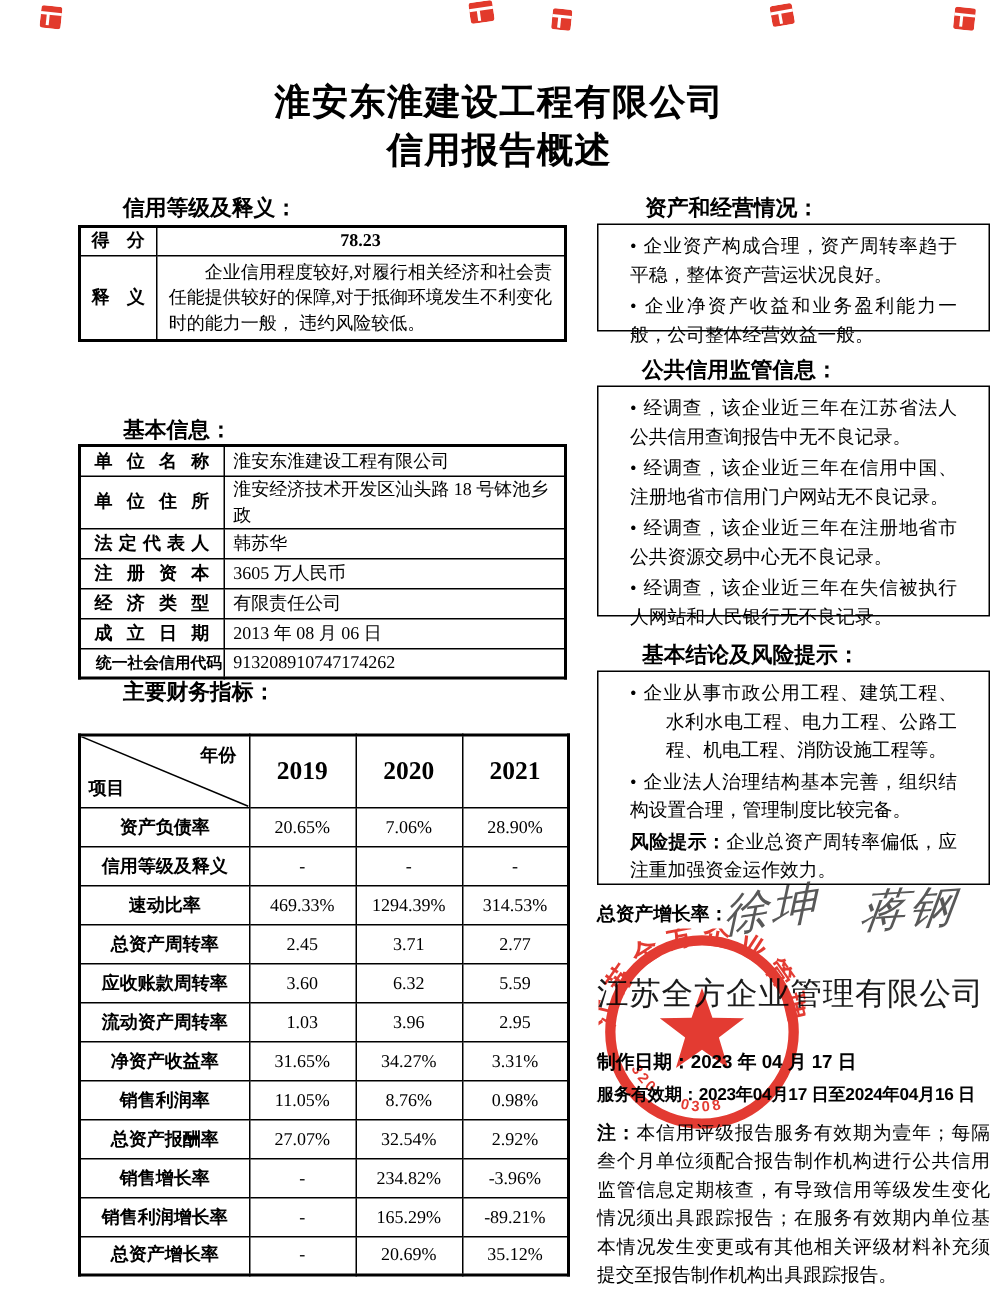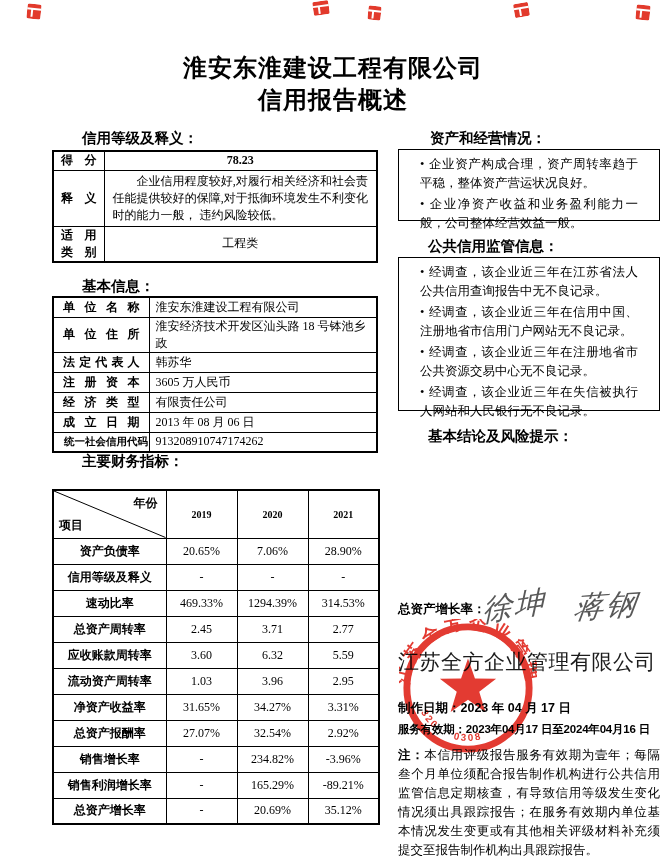--- a/index.html
+++ b/index.html
@@ -20,21 +20,21 @@
   .val{font-family:"Liberation Serif",serif;}
   .c{text-align:center;}
   .t1 .lbl{text-align:justify;text-align-last:justify;padding:0 7px;}
   .t1 .num{font-weight:bold;text-align:center;}
   .t1 .just{text-align:justify;text-indent:2em;padding:2px 8px;line-height:17px;font-size:12px;}
   .t2 .lbl{text-align:justify;text-align-last:justify;padding:0 9px;white-space:nowrap;}
   .t2 .tight{font-size:10.5px;text-align:center;text-align-last:center;padding:0 10px;}
   .t2 .val{padding:0 6px;text-align:left;}
   .t3 .lbl{text-align:center;}
   .t3 .val{text-align:center;}
-  .yr{font-weight:bold;text-align:center;font-size:10px;}
+  .yr{font-weight:bold;text-align:center;font-size:17px;}
   .diag{position:relative;padding:0;}
   .diag svg{position:absolute;left:0;top:0;width:100%;height:100%;}
   .diag .ct{position:absolute;top:4px;right:8px;font-family:"Liberation Sans",sans-serif;font-weight:bold;font-size:12px;}
   .diag .cb{position:absolute;bottom:4px;left:5px;font-family:"Liberation Sans",sans-serif;font-weight:bold;font-size:12px;}
 
   
   .box{border:1px solid #000;width:248px;padding:3px 6px;font-size:12.5px;line-height:19px;}
   .box p{margin:2px 15px;text-align:justify;}
   .bul{margin-right:4px;}
   .hang{padding-left:1.9em;text-indent:-1.9em;}
@@ -80,24 +80,20 @@
         <col>
       </colgroup>
     <tbody>
     <tr style="height:19px;">
       <td class="lbl">得分</td>
       <td class="val num">78.23</td>
     </tr>
     <tr style="height:55px;">
       <td class="lbl">释义</td>
       <td class="val just">企业信用程度较好,对履行相关经济和社会责任能提供较好的保障,对于抵御环境发生不利变化时的能力一般， 违约风险较低。</td>
-    </tr>
-    <tr style="height:24px;">
-      <td class="lbl">适用类别</td>
-      <td class="val c">工程类</td>
     </tr>
   </tbody>
     </table>
 
   <div class="sec-h abs" style="left:82px;top:277px;">基本信息：</div>
 
   <table class="t2 abs" style="left:52px;top:296px;">
     <colgroup>
         <col style="width:96px">
         <col>
@@ -192,20 +188,26 @@
           <td class="val">3.96</td>
           <td class="val">2.95</td>
         </tr>
     <tr style="height:26px;">
           <td class="lbl">净资产收益率</td>
           <td class="val">31.65%</td>
           <td class="val">34.27%</td>
           <td class="val">3.31%</td>
         </tr>
     <tr style="height:26px;">
+          <td class="lbl">销售利润率</td>
+          <td class="val">11.05%</td>
+          <td class="val">8.76%</td>
+          <td class="val">0.98%</td>
+        </tr>
+    <tr style="height:26px;">
           <td class="lbl">总资产报酬率</td>
           <td class="val">27.07%</td>
           <td class="val">32.54%</td>
           <td class="val">2.92%</td>
         </tr>
     <tr style="height:26px;">
           <td class="lbl">销售增长率</td>
           <td class="val">-</td>
           <td class="val">234.82%</td>
           <td class="val">-3.96%</td>
@@ -233,20 +235,25 @@
 
   <div class="sec-h abs" style="left:428px;top:237px;">公共信用监管信息：</div>
   <div class="box abs" style="left:398px;top:257px;height:146px;">
     <p><span class="bul">•</span><span>经调查，该企业近三年在江苏省法人公共信用查询报告中无不良记录。</span></p>
     <p><span class="bul">•</span><span>经调查，该企业近三年在信用中国、注册地省市信用门户网站无不良记录。</span></p>
     <p><span class="bul">•</span><span>经调查，该企业近三年在注册地省市公共资源交易中心无不良记录。</span></p>
     <p><span class="bul">•</span><span>经调查，该企业近三年在失信被执行人网站和人民银行无不良记录。</span></p>
   </div>
 
   <div class="sec-h abs" style="left:428px;top:427px;">基本结论及风险提示：</div>
+  <div class="box abs" style="left:398px;top:447px;height:135px;">
+    <p class="hang"><span class="bul">•</span><span>企业从事市政公用工程、建筑工程、水利水电工程、电力工程、公路工程、机电工程、消防设施工程等。</span></p>
+    <p><span class="bul">•</span><span>企业法人治理结构基本完善，组织结构设置合理，管理制度比较完备。</span></p>
+    <p><span class="blbl">风险提示：</span><span>企业总资产周转率偏低，应注重加强资金运作效力。</span></p>
+  </div>
 
   <div class="rater abs" style="left:398px;top:601px;">总资产增长率：</div>
 
   <div class="sig abs" style="left:482px;top:586px;">
     <span class="s1">徐坤</span>
     <span class="s2">蒋钢</span>
   </div>
 
   <div class="bigco abs" style="left:398px;top:648px;">江苏全方企业管理有限公司</div>
 

